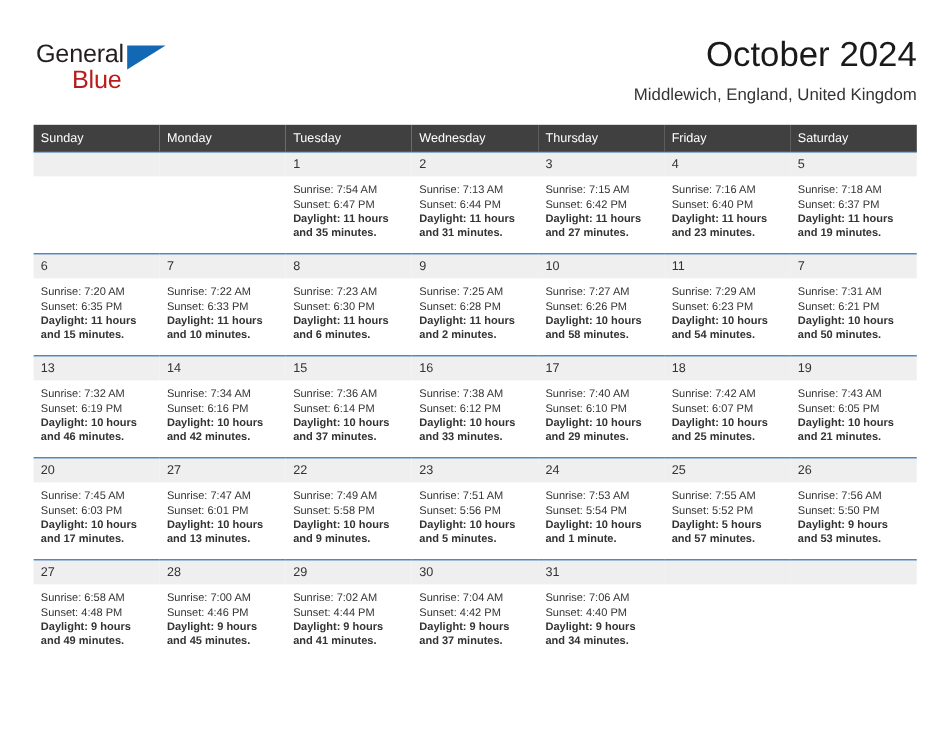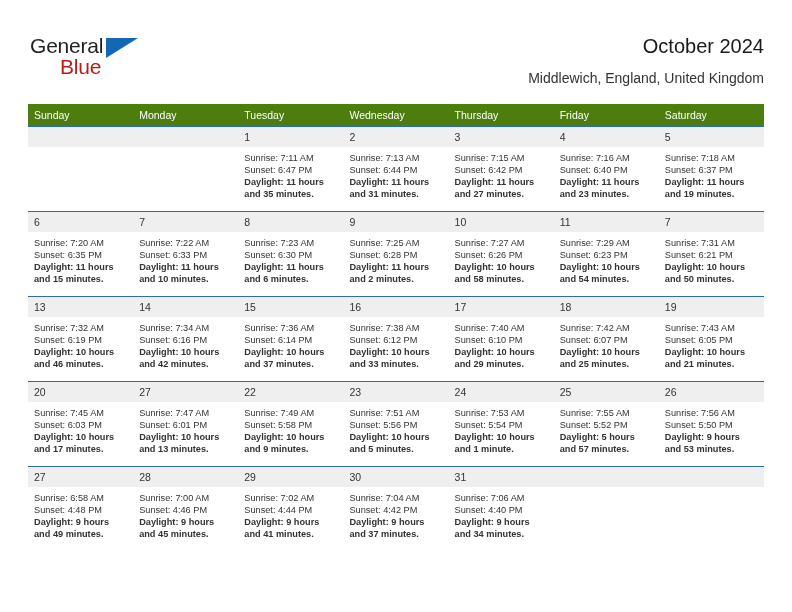--- a/index.html
+++ b/index.html
@@ -66,21 +66,21 @@
     border-bottom: 20px solid transparent;
   }
 
   .title-block {
     position: absolute;
     right: 0;
     top: 0;
     text-align: right;
   }
   .cal-title {
-    font-size: 20px;
+    font-size: 29px;
     color: #1a1a1a;
     line-height: 32px;
     font-weight: normal;
     margin: 0;
     font-family: "Liberation Sans", sans-serif;
   }
   .cal-subtitle {
     font-size: 14px;
     color: #333333;
     line-height: 20px;
@@ -91,21 +91,21 @@
   
   .calendar {
     position: absolute;
     left: 28px;
     top: 104px;
     width: 736px;
     border-collapse: collapse;
     table-layout: fixed;
   }
   .calendar th {
-    background: #4d7c0f;
+    background: #404040;
     color: #ffffff;
     font-size: 10.5px;
     font-weight: normal;
     text-align: left;
     padding: 5px 0 5px 6px;
     height: 12px;
     font-family: "Liberation Sans", sans-serif;
   }
   .calendar td {
     vertical-align: top;
@@ -175,21 +175,21 @@
         <tr>
           <td>
             <div class="daynum empty">&nbsp;</div>
           </td>
           <td>
             <div class="daynum empty">&nbsp;</div>
           </td>
           <td>
             <div class="daynum">1</div>
             <div class="details">
-              <div>Sunrise: 7:11 AM</div>
+              <div>Sunrise: 7:54 AM</div>
               <div>Sunset: 6:47 PM</div>
               <div class="wrapline">Daylight: 11 hours and 35 minutes.</div>
             </div>
           </td>
           <td>
             <div class="daynum">2</div>
             <div class="details">
               <div>Sunrise: 7:13 AM</div>
               <div>Sunset: 6:44 PM</div>
               <div class="wrapline">Daylight: 11 hours and 31 minutes.</div>

